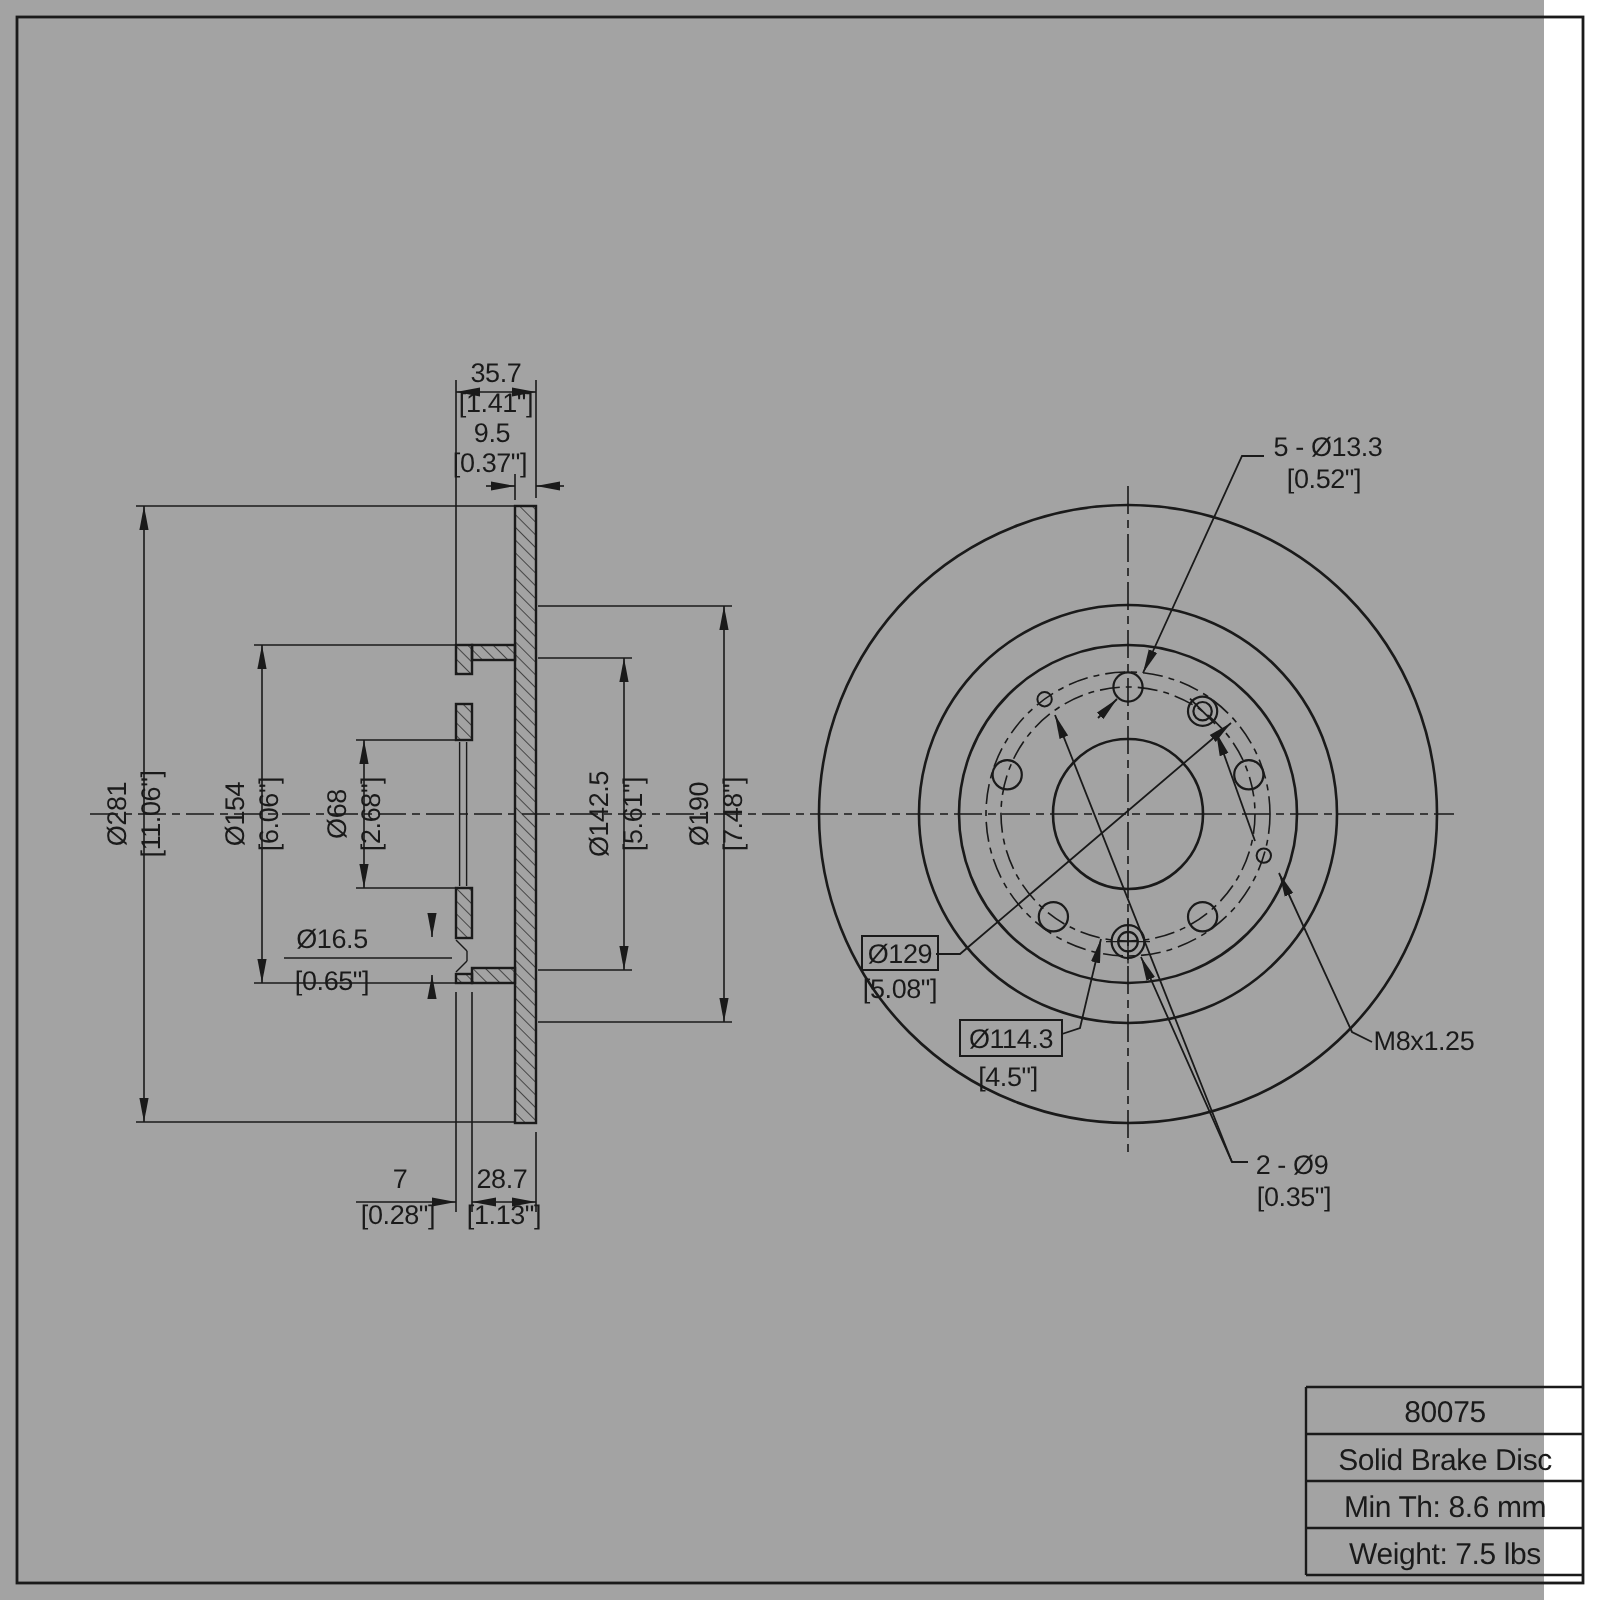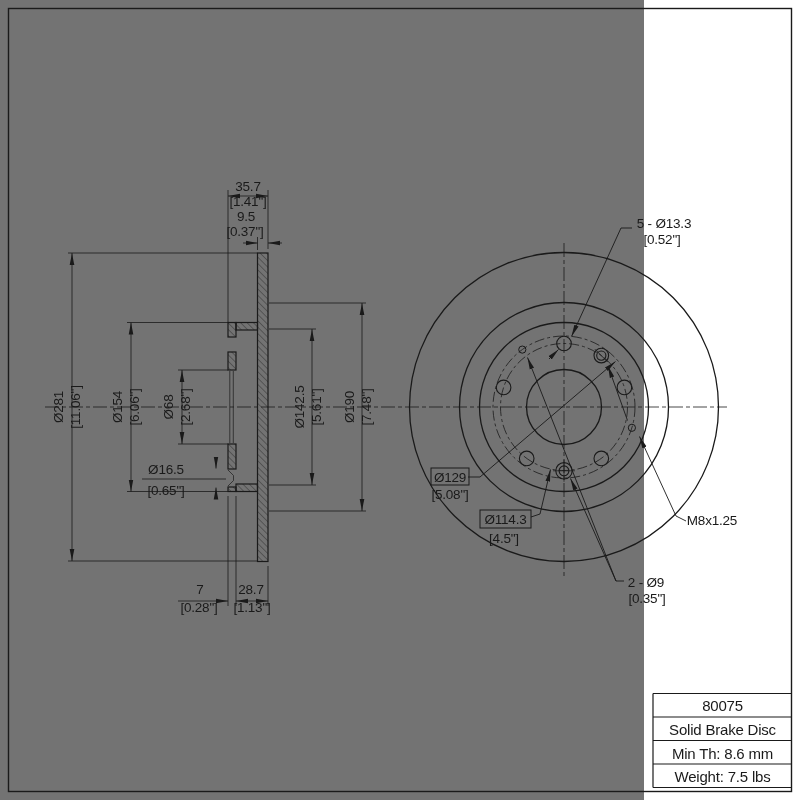--- a/index.html
+++ b/index.html
@@ -1,16 +1,16 @@
 <!DOCTYPE html>
 <html><head>
 <meta charset="utf-8">
 <style>
   html,body{margin:0;padding:0;background:#fff;}
-  .page{position:relative;width:644px;height:800px;background:#737373;}
+  .page{position:relative;width:772px;height:800px;background:#a3a3a3;}
   svg text{font-family:"Liberation Sans",sans-serif;fill:#1a1a1a;letter-spacing:-0.2px;}
   .dim{font-size:13.5px;}
   .tbl{font-size:15px;}
 </style>
 </head>
 <body>
 
 <div class="page">
 <svg width="800" height="800" viewBox="0 0 800 800">
   <defs>

